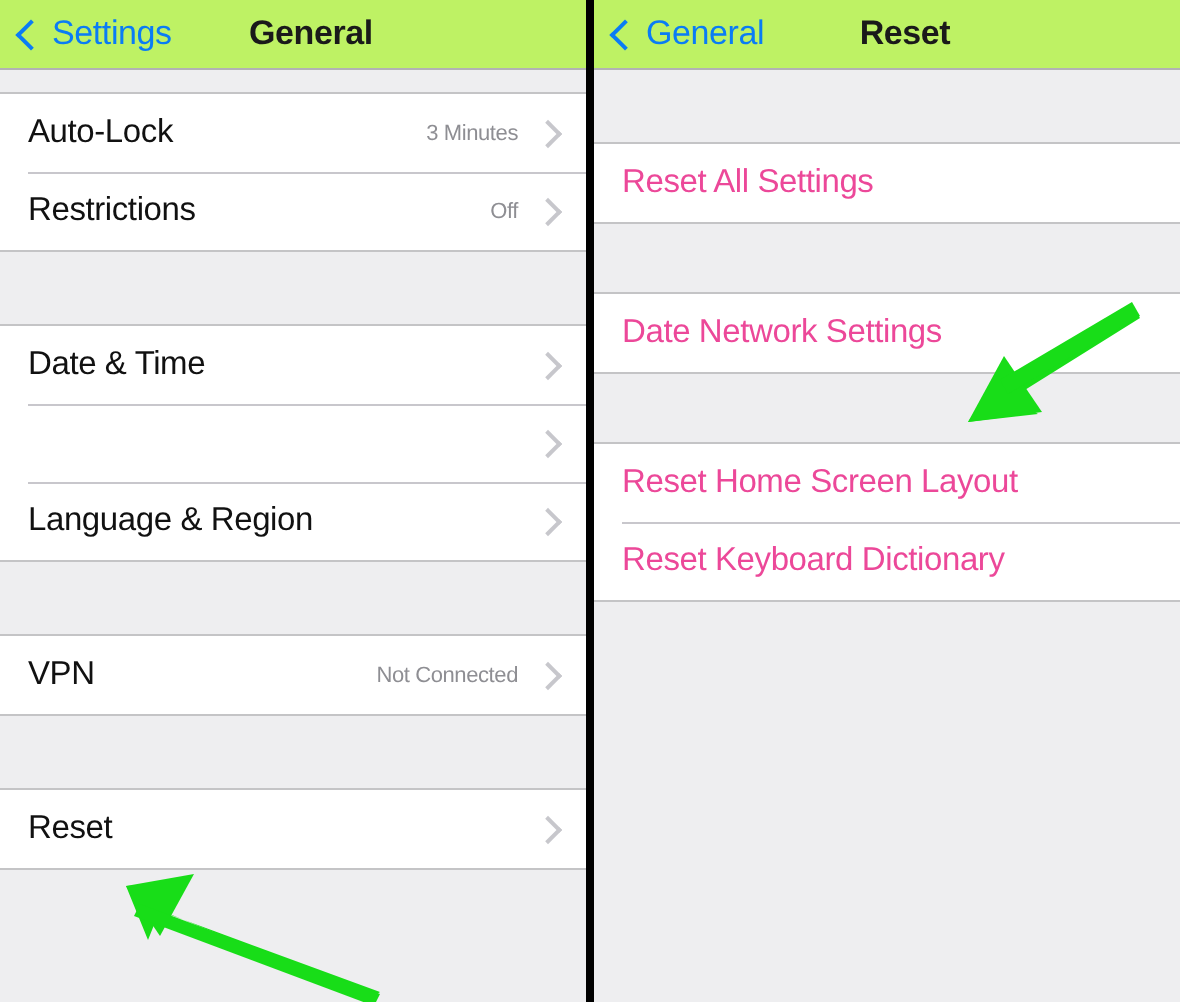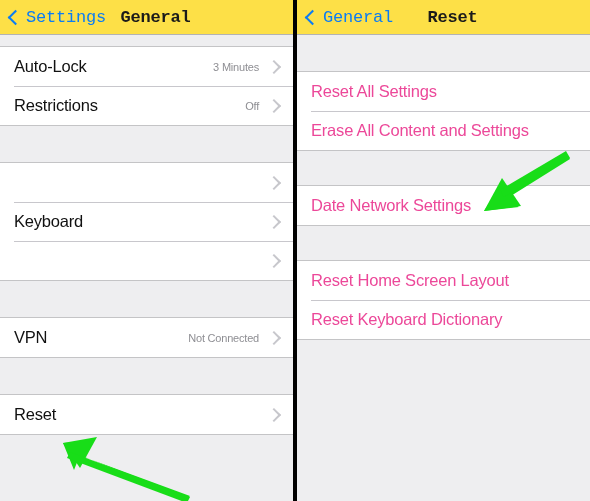--- a/index.html
+++ b/index.html
@@ -33,24 +33,23 @@
     left: 293px;
     width: 4px;
     height: 501px;
     background: #000000;
   }
 
   
   .navbar {
     position: relative;
     height: 35px;
-    background: #fde047;
+    background: #bef264;
     border-bottom: 1px solid #b2b2b4;
     box-sizing: border-box;
-    font-family: Liberation Mono, monospace;
   }
   .nav-back {
     position: absolute;
     left: 10px;
     top: 0;
     height: 34px;
     display: flex;
     align-items: center;
     gap: 4px;
     cursor: pointer;
@@ -188,29 +187,30 @@
           <span class="row-spacer"></span>
           <span class="row-value">Off</span>
           <span class="chev-right"></span>
         </div>
       </div>
 
       <div class="gap" style="height:36px"></div>
 
       <div class="group">
         <div class="row">
-          <span class="row-spacer"></span>
-          <span class="chev-right"></span>
-        </div>
-        <div class="row">
-          <span class="row-label">Keyboard</span>
-          <span class="row-spacer"></span>
-          <span class="chev-right"></span>
-        </div>
-        <div class="row">
+          <span class="row-label">Date &amp; Time</span>
+          <span class="row-spacer"></span>
+          <span class="chev-right"></span>
+        </div>
+        <div class="row">
+          <span class="row-spacer"></span>
+          <span class="chev-right"></span>
+        </div>
+        <div class="row">
+          <span class="row-label">Language &amp; Region</span>
           <span class="row-spacer"></span>
           <span class="chev-right"></span>
         </div>
       </div>
 
       <div class="gap" style="height:36px"></div>
 
       <div class="group">
         <div class="row">
           <span class="row-label">VPN</span>
@@ -245,23 +245,20 @@
       <div class="nav-title">Reset</div>
     </div>
 
     <div class="list-body">
 
       <div class="gap" style="height:36px"></div>
 
       <div class="group">
         <div class="row action">
           <span class="row-label">Reset All Settings</span>
-        </div>
-        <div class="row action">
-          <span class="row-label">Erase All Content and Settings</span>
         </div>
       </div>
 
       <div class="gap" style="height:34px"></div>
 
       <div class="group">
         <div class="row action">
           <span class="row-label">Date Network Settings</span>
         </div>
       </div>

